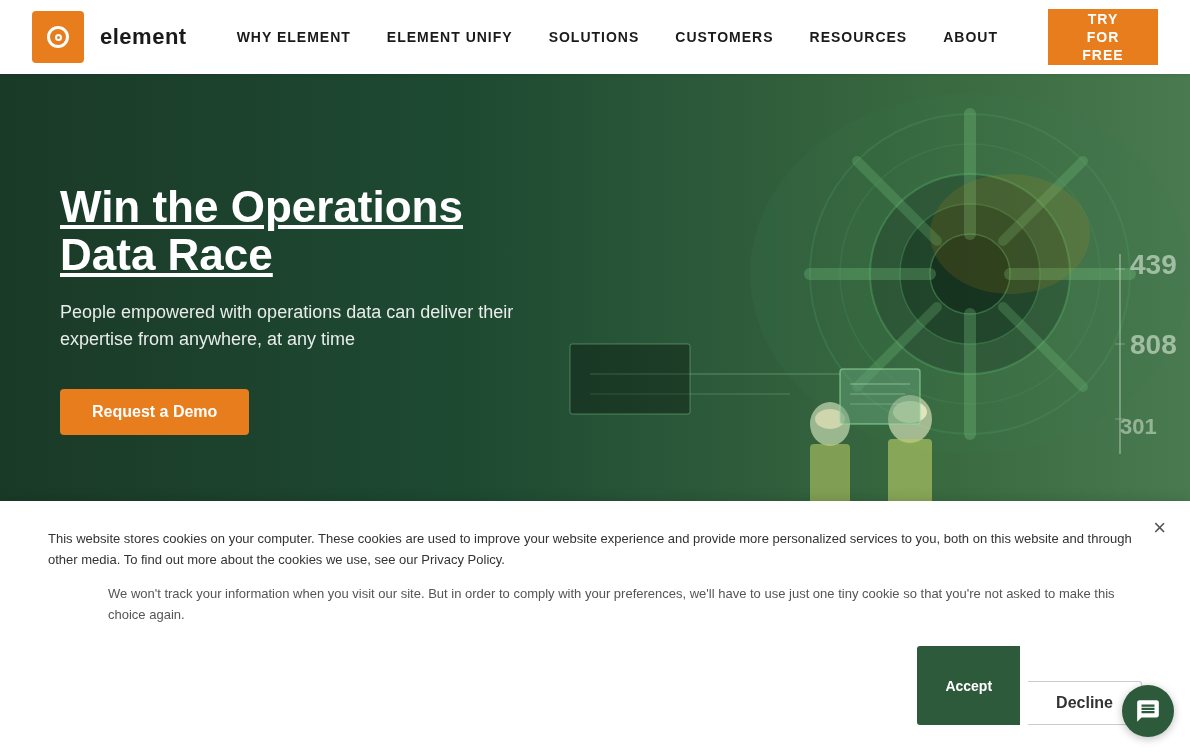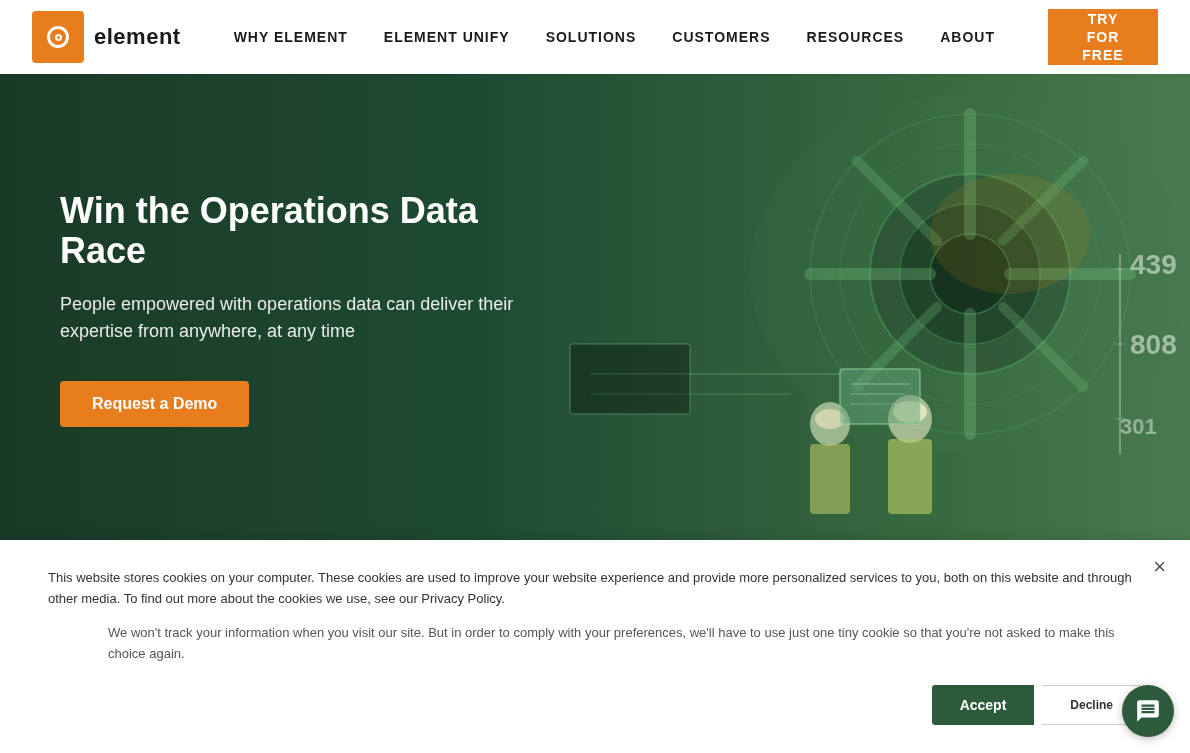--- a/index.html
+++ b/index.html
@@ -14,21 +14,21 @@
       display: flex;
       align-items: center;
       justify-content: space-between;
       padding: 0 32px;
       z-index: 100;
       box-shadow: 0 1px 4px rgba(0,0,0,0.08);
     }
     .navbar-logo {
       display: flex;
       align-items: center;
-      gap: 10px;
+      gap: 16px;
       cursor: pointer;
     }
     .logo-icon {
       width: 52px;
       height: 52px;
       background: #e87d1e;
       border-radius: 4px;
       display: flex;
       align-items: center;
       justify-content: center;
@@ -99,25 +99,26 @@
       display: flex;
       align-items: center;
     }
     .hero-content {
       position: relative;
       z-index: 10;
       padding-left: 60px;
       max-width: 540px;
     }
     .hero-title {
-      font-size: 36px;
+      font-size: 44px;
       font-weight: 700;
       color: #fff;
       line-height: 1.1;
       margin-bottom: 20px;
+      text-decoration: underline;
     }
     .hero-subtitle {
       font-size: 18px;
       color: rgba(255,255,255,0.9);
       line-height: 1.5;
       margin-bottom: 36px;
       max-width: 460px;
     }
     .hero-cta {
       background: #e87d1e;
@@ -175,27 +176,28 @@
       font-size: 14px;
       font-weight: 600;
       padding: 12px 28px;
       border: none;
       cursor: pointer;
       border-radius: 3px 0 0 3px;
     }
     .cookie-decline {
       background: #fff;
       color: #333;
-      font-size: 12px;
+      font-size: 16px;
       font-weight: 600;
       padding: 12px 28px;
       border: 1px solid #ccc;
       border-left: none;
       cursor: pointer;
       border-radius: 0 3px 3px 0;
+      margin-top: 35px;
     }
 
     
     .revain-watermark {
       position: absolute;
       bottom: 20px;
       right: 140px;
       opacity: 0.15;
       font-size: 38px;
       font-weight: 900;

